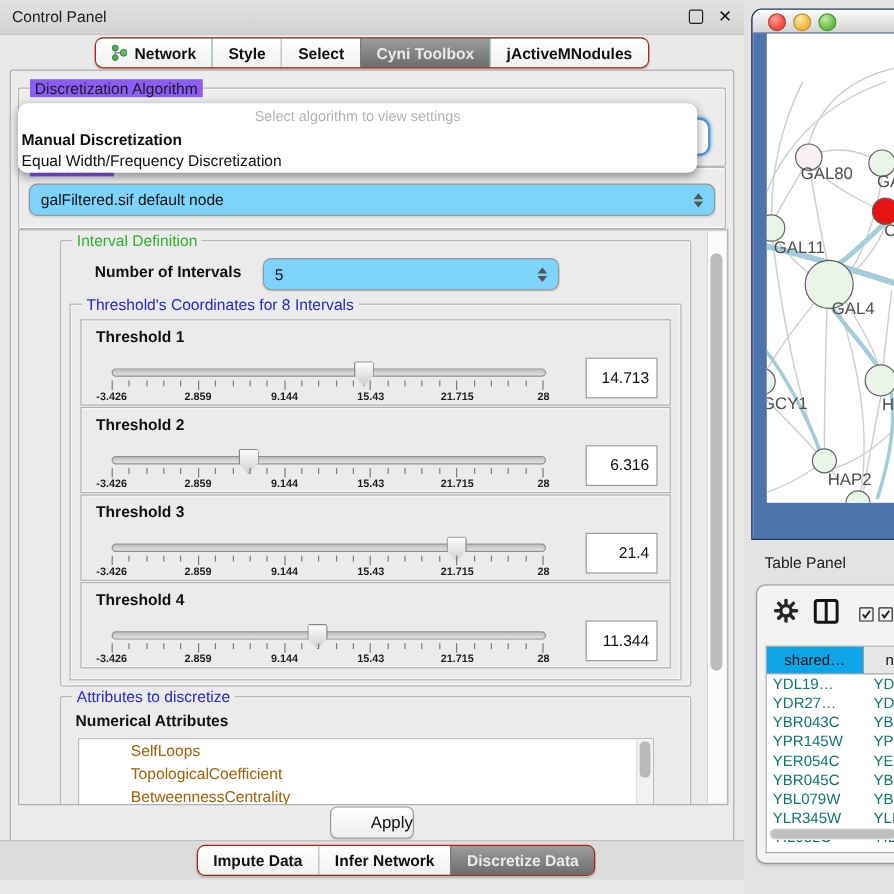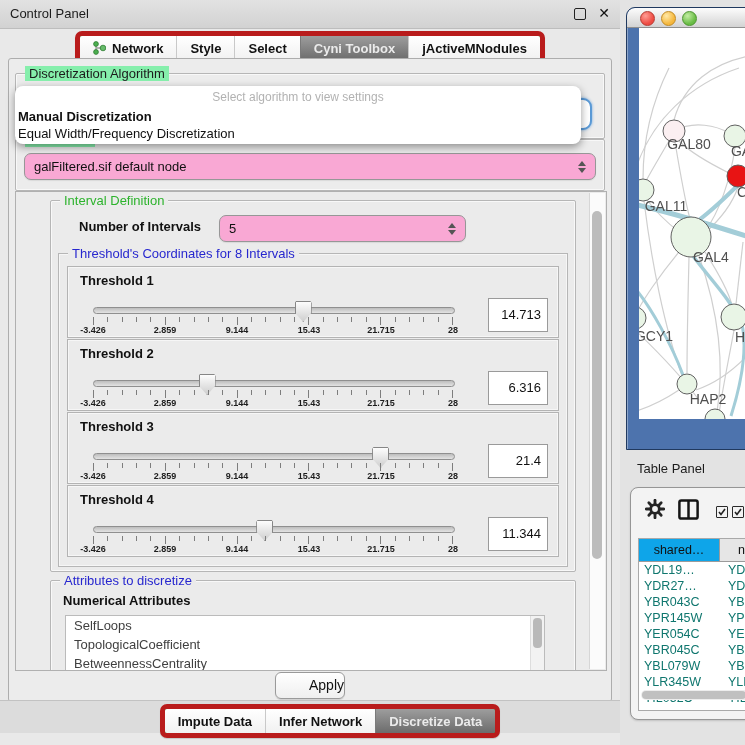--- a/index.html
+++ b/index.html
@@ -9,45 +9,45 @@
   
   .control-panel{position:absolute;left:0;top:0;width:620px;height:745px;background:#e9e9e9;text-decoration:underline;}
   .cp-titlebar{position:absolute;left:0;top:0;right:0;height:28px;
     background:linear-gradient(#e2e2e2,#d2d2d2);border-bottom:1px solid #bdbdbd;}
   .cp-title{position:absolute;left:10px;top:6px;font-size:13px;color:#1c1c1c;}
   .cp-float{position:absolute;right:34px;top:8px;width:10px;height:10px;border:1.6px solid #222;border-radius:2px;}
   .cp-close{position:absolute;right:10px;top:5px;font-size:14px;font-weight:bold;color:#111;}
   
   .tabbar{position:absolute;left:0;right:0;display:flex;justify-content:center;}
   .tabbar.top{top:31px;}
-  .seg{display:flex;border:5px solid #b91c1c;border-radius:7px;overflow:hidden;
+  .seg{display:flex;border:1px solid #b91c1c;border-radius:7px;overflow:hidden;
        background:#22c55e;box-shadow:0 1px 1px rgba(0,0,0,.15);height:24px;}
   .seg .tab{display:flex;align-items:center;padding:0 13px;font-size:13px;font-weight:bold;
        color:#111;background:linear-gradient(#ffffff,#f1f1f1);border-left:1px solid #c9c9c9;cursor:default;}
   .seg .tab:first-child{border-left:none;}
   .seg .tab.sel{background:linear-gradient(#9d9d9d,#6c6c6c);color:#ebebeb;border-left-color:#7a7a7a;}
   .net-ico{width:13px;height:14px;margin-right:6px;}
   
   .main-panel{position:absolute;left:8px;top:58px;width:602px;height:642px;
     background:#ececec;border:1px solid #adadad;border-radius:3px;}
   .group{position:absolute;border:1px solid #b6b6b6;box-shadow:inset 0 0 0 1px #f8f8f8;border-radius:2px;}
-  .group>.gtitle{position:absolute;top:-8px;left:9px;background:#86efac;padding:0 4px;font-size:13px;}
+  .group>.gtitle{position:absolute;top:-8px;left:9px;background:#8b5cf6;padding:0 4px;font-size:13px;}
   .gtitle.black{color:#1b1b1b;} .gtitle.green{color:#2db32d;} .gtitle.blue{color:#2727cf;}
   .algo-group{left:6px;top:14px;width:588px;height:64px;}
   .algo-combo{position:absolute;left:10px;top:24px;right:12px;height:28px;background:#fff;
      border:2px solid #5b9ad6;border-radius:9px;box-shadow:0 0 3px rgba(80,150,220,.8);}
   
   .popup{position:absolute;left:6px;top:27px;width:566px;height:58px;background:#ffffff;
      border-radius:8px;box-shadow:0 3px 8px rgba(0,0,0,.4);z-index:30;}
   .popup .hint{position:absolute;left:0;right:0;top:4px;text-align:center;font-size:12px;color:#b2b2b2;}
   .popup .opt{position:absolute;left:2px;right:2px;height:18px;font-size:13px;color:#101010;padding-left:1px;
      line-height:18px;white-space:nowrap;}
   .popup .opt.b{font-weight:bold;}
   .tabledata-group{left:6px;top:80px;width:588px;height:50px;}
-  .combo{position:absolute;background:#f9a8d4;border:1px solid #979797;border-radius:7px;
+  .combo{position:absolute;background:#7dd3fc;border:1px solid #979797;border-radius:7px;
      font-size:13px;color:#111;line-height:25px;padding-left:9px;box-shadow:0 1px 1px rgba(0,0,0,.08);}
   .spin{position:absolute;right:9px;top:50%;transform:translateY(-50%);width:8px;height:12px;}
   .spin:before,.spin:after{content:"";position:absolute;left:0;border-left:4px solid transparent;border-right:4px solid transparent;}
   .spin:before{top:0;border-bottom:5px solid #555;}
   .spin:after{bottom:0;border-top:5px solid #555;}
   
   .scroll-panel{position:absolute;left:6px;top:132px;width:590px;height:478px;
      background:#ebebeb;border:1px solid #b0b0b0;overflow:hidden;}
   .vscroll{position:absolute;right:1px;top:1px;bottom:1px;width:15px;background:#fbfbfb;border-left:1px solid #d6d6d6;}
   .vscroll .thumb{position:absolute;left:2px;width:10px;background:#bcbcbc;border-radius:5px;}
@@ -68,21 +68,21 @@
   .ticks{position:absolute;left:25px;top:50px;width:360px;height:9px;display:flex;justify-content:space-between;align-items:flex-start;}
   .ticks i{width:1px;height:5px;background:#7d7d7d;}
   .ticks i.maj{height:8px;}
   .tlabels{position:absolute;left:25px;top:58px;width:360px;height:11px;}
   .tlabels span{position:absolute;transform:translateX(-50%);font-size:9px;font-weight:bold;color:#1d1d1d;white-space:nowrap;}
   .valbox{position:absolute;right:10px;top:31px;width:52px;height:32px;background:#fff;border:1px solid #9a9a9a;
      font-size:13px;color:#111;text-align:right;line-height:32px;padding-right:6px;}
   .attr-group{left:34px;top:388px;width:524px;height:110px;}
   .attr-sub{position:absolute;left:12px;top:12px;font-size:13px;font-weight:bold;color:#111;}
   .attr-list{position:absolute;left:14px;top:34px;width:478px;height:56px;background:#fff;border:1px solid #bbb;overflow:hidden;}
-  .attr-list .item{font-size:13px;color:#404040;padding-left:8px;height:19px;line-height:19px;}
+  .attr-list .item{font-size:13px;color:#a16207;padding-left:8px;height:19px;line-height:19px;margin-left:35px;}
   .attr-vs{position:absolute;right:0;top:0;bottom:0;width:13px;background:#f2f2f2;border-left:1px solid #ddd;}
   .attr-vs .thumb{position:absolute;left:2px;top:2px;width:9px;height:30px;background:#b9b9b9;border-radius:4px;}
   .apply-btn{position:absolute;left:50%;top:613px;transform:translateX(-50%);width:68px;height:25px;
      background:linear-gradient(#ffffff,#efefef);border:1px solid #9a9a9a;border-radius:6px;
      font-size:14px;color:#111;text-align:right;line-height:24px;box-shadow:0 1px 1px rgba(0,0,0,.12);}
   .bottom-band{position:absolute;left:0;top:700px;width:620px;height:32px;background:#dcdcdc;border-top:1px solid #c2c2c2;}
   .tabbar.bottom{top:704px;margin-left:40px;}
   
   .net-window{position:absolute;left:626px;top:7px;width:119px;height:441px;
      border:1px solid #20395f;border-radius:9px 0 0 0;background:#4d73ad;

